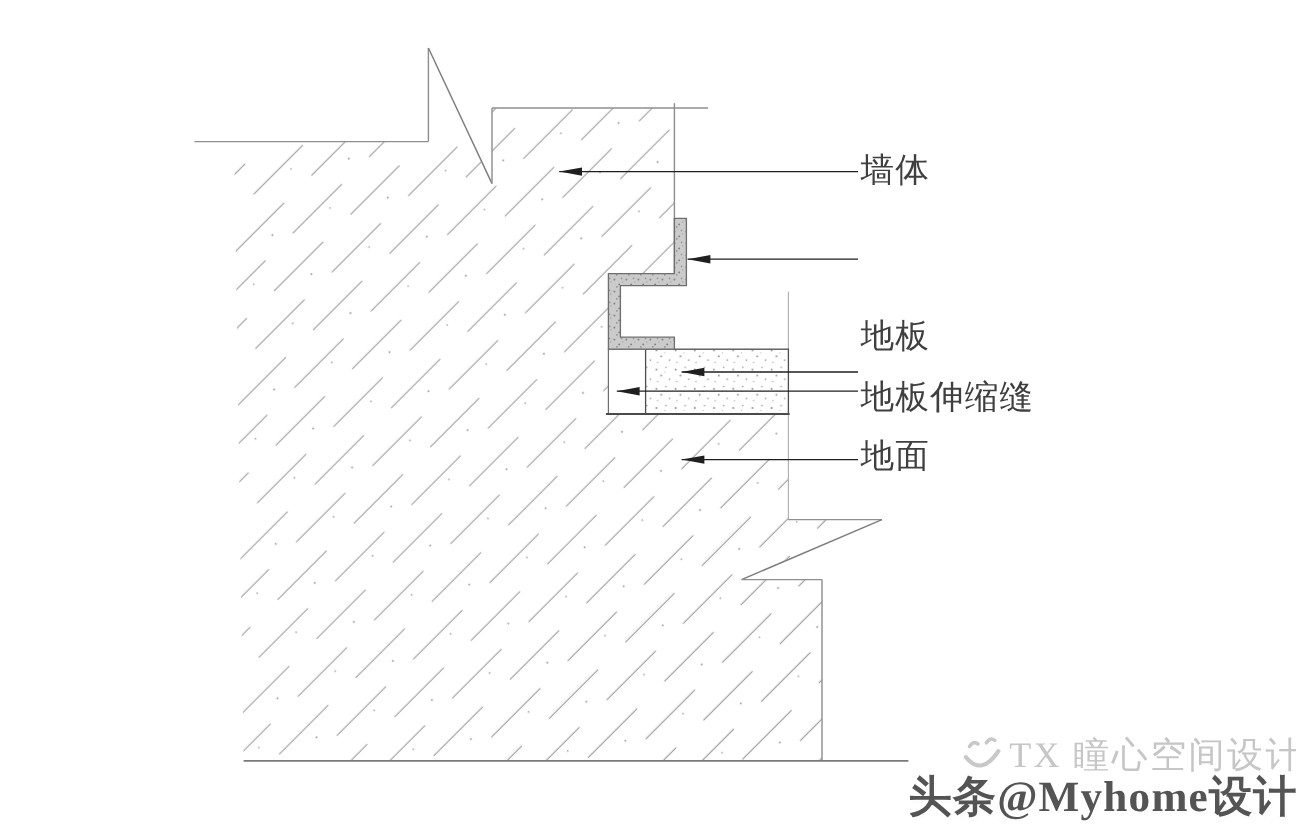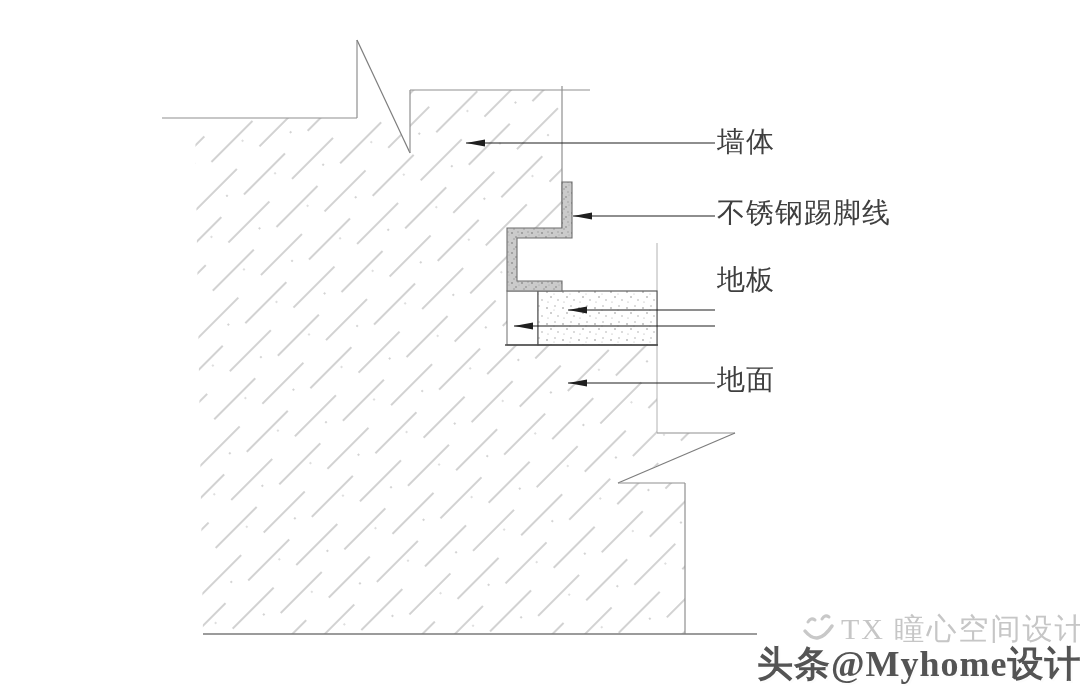--- a/index.html
+++ b/index.html
@@ -129,22 +129,22 @@
         <polygon points="514,326 533,322.5 533,329.5" stroke="none"></polygon>
       </g>
       <g>
         <line x1="568" y1="383" x2="715" y2="383"></line>
         <polygon points="568,383 587,379.5 587,386.5" stroke="none"></polygon>
       </g>
     </g>
   </svg>
 
   <div class="callout-label" style="top:142px">墙体</div>
-  <div class="callout-label" style="top:213px">不锈钢踢脚线</div>
   <div class="callout-label" style="top:280px">地板</div>
+  <div class="callout-label" style="top:331px">地板伸缩缝</div>
   <div class="callout-label" style="top:380px">地面</div>
 
   <div class="wm-light">
     <svg width="38" height="40" viewBox="0 0 38 40" fill="none" stroke="#c8c8c8" stroke-width="3" stroke-linecap="round">
       <path d="M9 12 q3 -5 7 -2"></path>
       <path d="M23 9 q3 -5 7 -2"></path>
       <path d="M6 21 q13 16 27 -5" stroke-width="3.5"></path>
     </svg>
     <span>TX 瞳心空间设计</span>
   </div>

